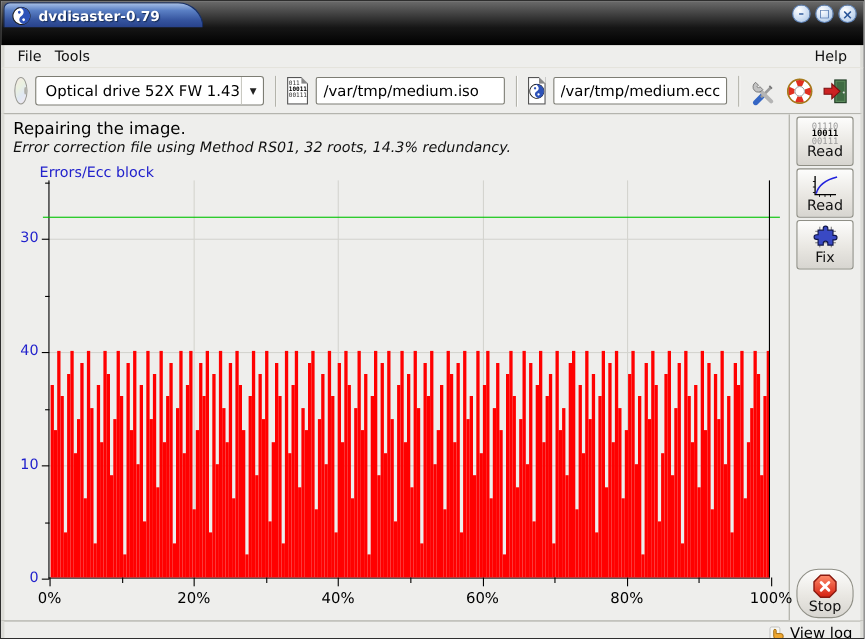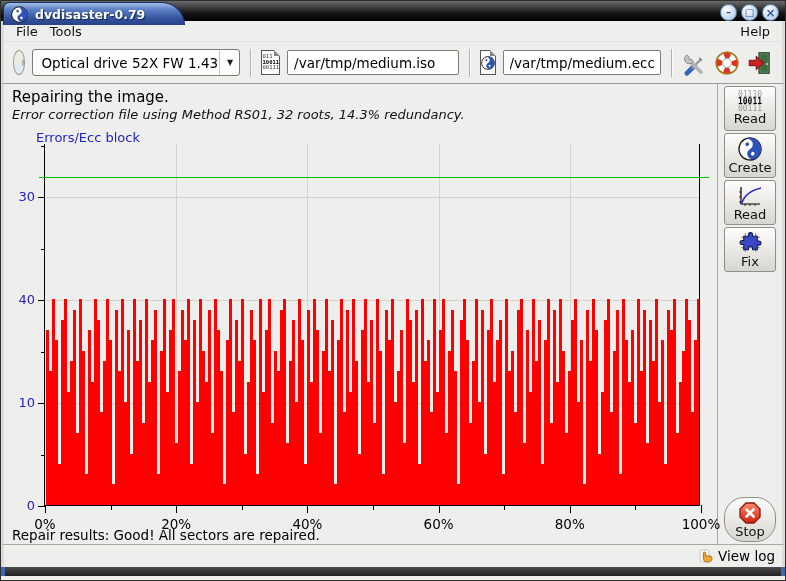--- a/index.html
+++ b/index.html
@@ -1,21 +1,21 @@
 <!DOCTYPE html>
 <html><head>
 <meta charset="utf-8">
 <style>
   * { box-sizing: border-box; margin: 0; padding: 0; }
   body { background:#9a9a9a; font-family:"DejaVu Sans",sans-serif; }
   .window { position:relative; width:786px; height:581px; background:#eeeeec;
             border:1px solid #2e2e2e; overflow:hidden; }
 
   
-  .titlebar { height:20px; background:linear-gradient(#6b6b6b,#161616 60%,#000); position:relative; }
+  .titlebar { height:40px; background:linear-gradient(#6b6b6b,#161616 60%,#000); position:relative; }
   .title-tab { position:absolute; left:2px; top:1px; height:23px; width:182px;
     background:linear-gradient(#a6bfe6,#5a7fc4 30%,#35549e 70%,#27418a);
     border:1px solid #152e66; border-bottom:none; border-radius:7px 26px 0 0;
     display:flex; align-items:center; gap:7px; padding-left:7px; }
   .title-text { color:#fff; font-size:12.5px; font-weight:bold; text-shadow:1px 1px 1px #142a55; }
   .yy { display:inline-block; }
   .yy svg { width:100%; height:100%; display:block; }
   .yy-title { width:17px; height:17px; }
   .win-controls { position:absolute; right:6px; top:3px; display:flex; gap:4px; }
   .win-btn { width:17px; height:17px; border-radius:50%; border:1px solid #5e82b6;
@@ -468,44 +468,30 @@
             <div class="xlabel" style="left: 524.8px;">80%</div>
             <div class="xtick" style="left: 656px;"></div>
             <div class="xlabel" style="left: 656px;">100%</div>
             <div class="xtick minor" style="left: 65.6px;"></div>
             <div class="xtick minor" style="left: 196.8px;"></div>
             <div class="xtick minor" style="left: 328px;"></div>
             <div class="xtick minor" style="left: 459.2px;"></div>
             <div class="xtick minor" style="left: 590.4px;"></div>
           </div>
       </div>
-      <div class="results-row">Repair results: Good! All sectors are repaired.</div>
     </div>
 
     <div class="sidebar">
       <button class="side-btn">
         <span class="bin-icon">
           <span class="dim">01110</span>
           <span class="bold">10011</span>
           <span class="dim">00111</span>
         </span>
         <span class="side-label">Read</span>
-      </button>
-      <button class="side-btn">
-        <span class="yy yy-create">
-            <svg viewBox="0 0 24 24">
-              <g transform="rotate(-30 12 12)">
-                <circle cx="12" cy="12" r="11" fill="#fff" stroke="#1a1a1a" stroke-width="1.4"></circle>
-                <path d="M12,1 A11,11 0 0,1 12,23 A5.5,5.5 0 0,1 12,12 A5.5,5.5 0 0,0 12,1 z" fill="#2d52b8"></path>
-                <circle cx="12" cy="6.5" r="1.8" fill="#2d52b8"></circle>
-                <circle cx="12" cy="17.5" r="1.8" fill="#fff"></circle>
-              </g>
-            </svg>
-          </span>
-        <span class="side-label">Create</span>
       </button>
       <button class="side-btn">
         <svg width="26" height="24" viewBox="0 0 26 24">
           <path d="M4 3 v17 h19" stroke="#000" stroke-width="1.2" fill="none"></path>
           <path d="M4 8 h-2 M4 13 h-2 M4 18 h-2 M8 20 v2 M13 20 v2 M18 20 v2" stroke="#000" stroke-width="0.8"></path>
           <path d="M5 19 Q8 8 24 4" stroke="#2222dd" stroke-width="1.4" fill="none"></path>
         </svg>
         <span class="side-label">Read</span>
       </button>
       <button class="side-btn">

